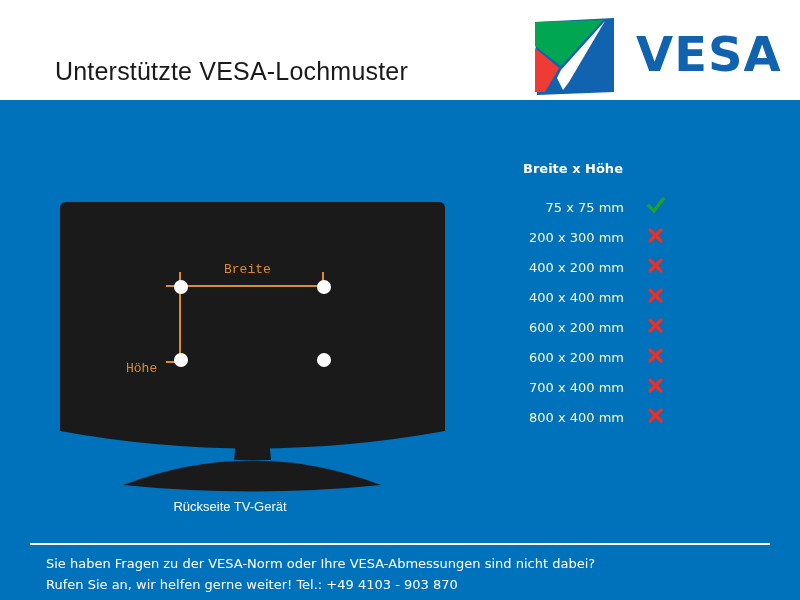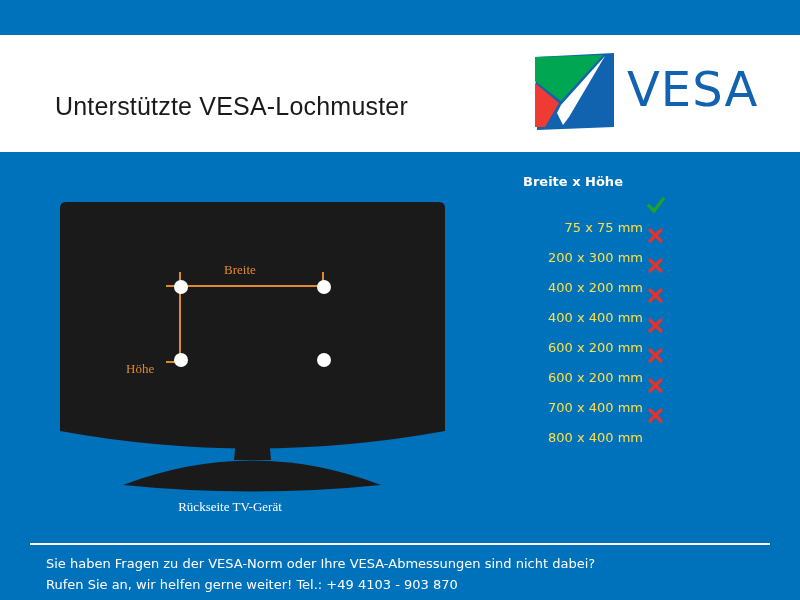--- a/index.html
+++ b/index.html
@@ -19,23 +19,22 @@
     height: 600px;
     background: #0072BC;
   }
 
   
   #header {
     position: absolute;
     left: 0;
     top: 0;
     width: 800px;
-    height: 117px;
+    height: 100px;
     background: #ffffff;
-    margin-top: 35px;
   }
   #page-title {
     position: absolute;
     left: 55px;
     top: 57px;
     font-family: "Liberation Sans", sans-serif;
     font-size: 25px;
     font-weight: 400;
     color: #1a1a1a;
     letter-spacing: 0.2px;
@@ -50,100 +49,99 @@
   }
   #logo-mark {
     position: absolute;
     left: 0;
     top: 0;
     width: 83px;
     height: 78px;
   }
   #logo-word {
     position: absolute;
-    left: 94px;
+    left: 103px;
     top: 7px;
     font-family: "DejaVu Sans", sans-serif;
     font-size: 48px;
-    font-weight: 400;
+    font-weight: 700;
     color: #1163B0;
     letter-spacing: 1px;
     line-height: 58px;
     white-space: nowrap;
   }
 
   
   #tv-wrap {
     position: absolute;
     left: 40px;
     top: 190px;
     width: 420px;
     height: 310px;
   }
   #tv-svg { display: block; }
 
   .dim-label {
     position: absolute;
-    font-family: Liberation Serif, serif;
+    font-family: Liberation Mono, monospace;
     font-size: 13px;
     color: #E08A2E;
     white-space: nowrap;
   }
   #label-breite { left: 224px; top: 262px; }
   #label-hoehe  { left: 126px; top: 314px; margin-top: 47px; }
 
   #caption-tv {
     position: absolute;
     left: 0;
     top: 499px;
     width: 460px;
     text-align: center;
-    font-family: Liberation Serif, serif;
+    font-family: Liberation Sans, sans-serif;
     font-size: 13px;
     color: #ffffff;
     white-space: nowrap;
   }
 
   
   #table-block {
     position: absolute;
     left: 495px;
     top: 155px;
     width: 200px;
   }
   #table-header {
     font-family: "DejaVu Sans", sans-serif;
     font-size: 13px;
     font-weight: 700;
     color: #ffffff;
     position: absolute;
     left: 28px;
-    top: 19px;
+    top: 6px;
     white-space: nowrap;
   }
   #rows {
     position: absolute;
     left: 0;
     top: 42px;
     width: 200px;
   }
   .row {
     position: relative;
     height: 30px;
     width: 200px;
   }
   .row-size {
     position: absolute;
-    right: 52px;
+    right: 71px;
     top: 3px;
     font-family: "DejaVu Sans", sans-serif;
     font-size: 13px;
-    color: #fde047;
-    white-space: nowrap;
-    margin-top: 20px;
+    color: #fef9c3;
+    white-space: nowrap;
   }
   .row-status {
     position: absolute;
     left: 150px;
     top: -2px;
     width: 22px;
     height: 22px;
   }
   .mark-yes, .mark-no { display: block; }
 

